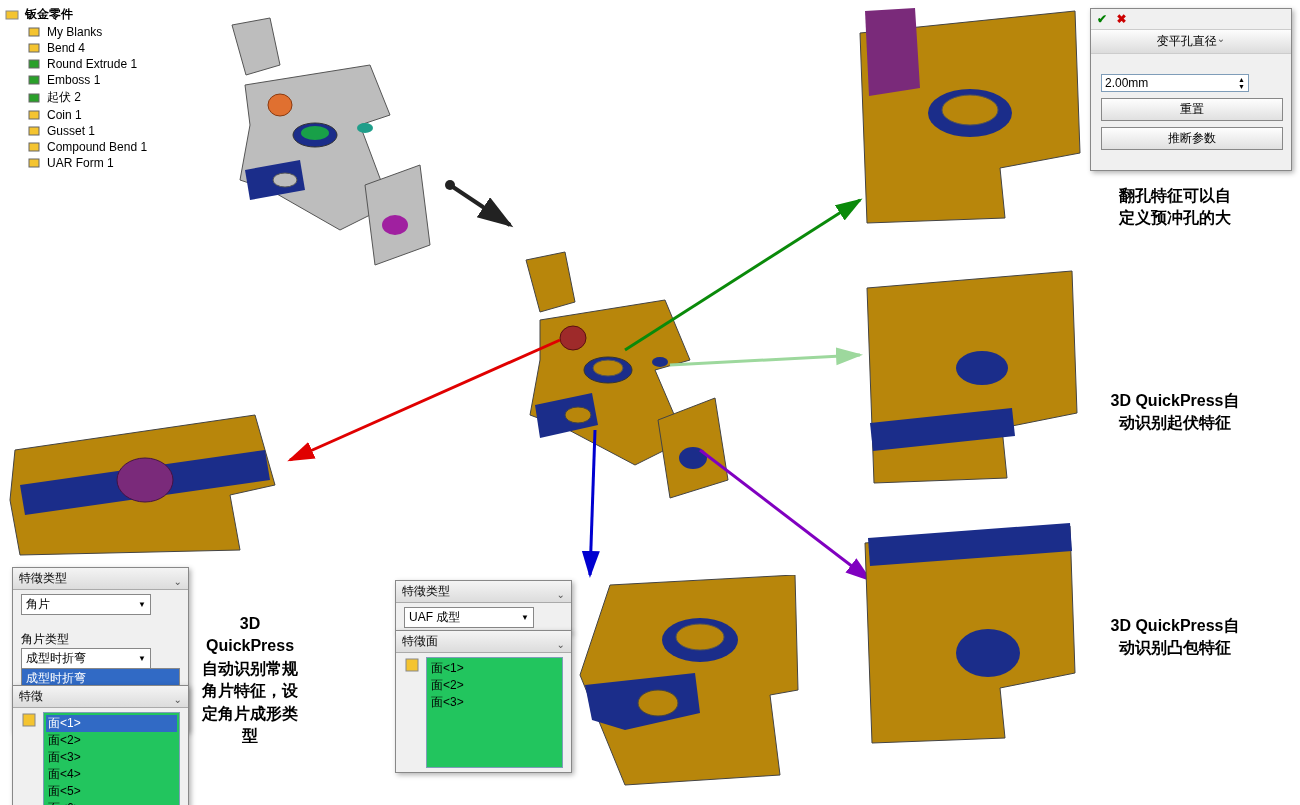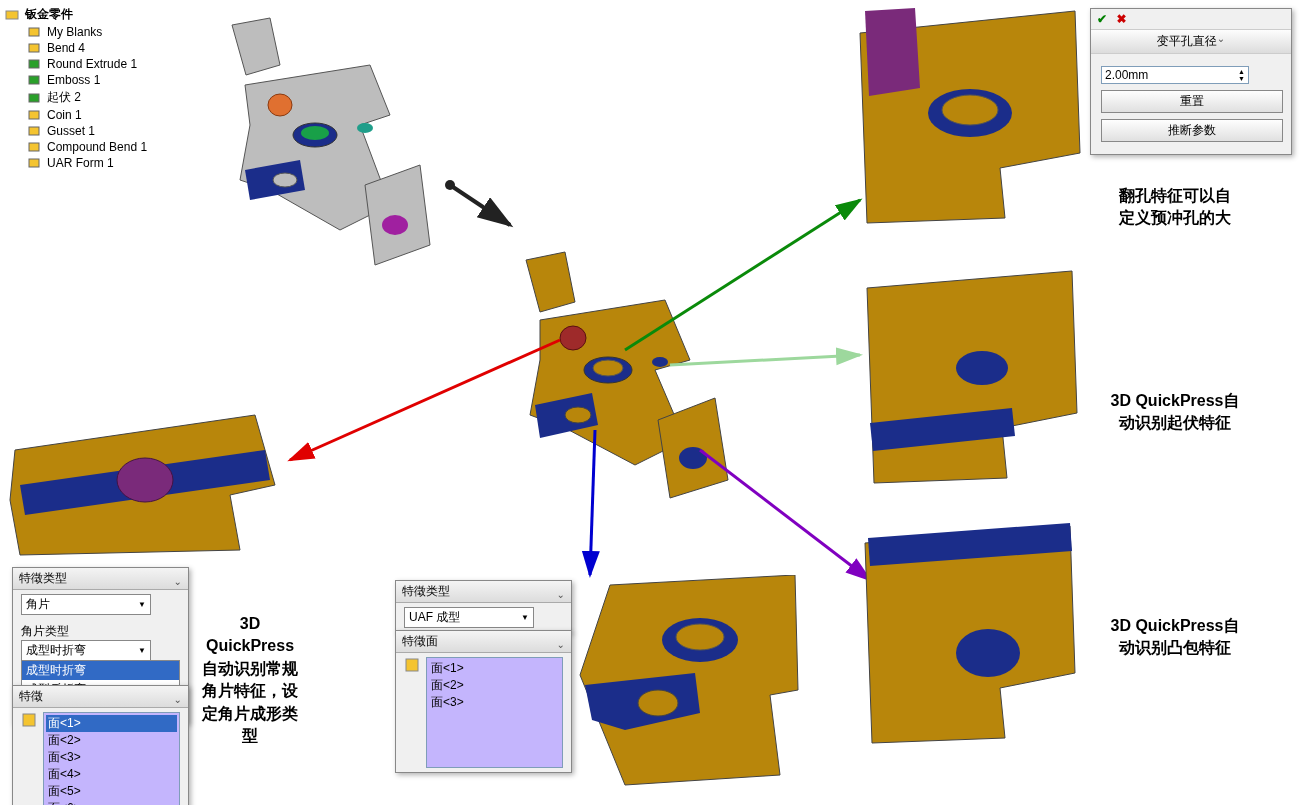--- a/index.html
+++ b/index.html
@@ -9,29 +9,29 @@
 .tree-item.child{margin-left:22px}
 .ti-icon{width:16px;height:14px;margin-right:4px;display:inline-block}
 .feat-panel{position:absolute;background:#f0f0f0;border:1px solid #888;box-shadow:2px 2px 5px rgba(0,0,0,.3)}
 .fp-head{background:linear-gradient(#f4f4f4,#dcdcdc);border-bottom:1px solid #aaa;padding:2px 6px;display:flex;justify-content:space-between;align-items:flex-end}
 .fp-body{padding:4px 8px}
 .combo{border:1px solid #888;background:#fff;padding:1px 4px;width:120px;display:flex;justify-content:space-between;align-items:center}
 .combo .arrow{font-size:8px}
 .dropdown-list{border:1px solid #888;background:#fff;margin-top:-1px}
 .dropdown-list div{padding:1px 4px}
 .dropdown-list .sel{background:#316ac5;color:#fff}
-.listbox{border:1px solid #7f9db9;background:#c4b5fd;padding:2px;width:140px}
+.listbox{border:1px solid #7f9db9;background:#22c55e;padding:2px;width:140px}
 .listbox div{padding:0 2px}
 .listbox .hl{background:#316ac5;color:#fff}
 .panel-right{position:absolute;right:8px;top:8px;width:200px;border:1px solid #888;background:#f0f0f0;box-shadow:2px 2px 5px rgba(0,0,0,.3)}
 .pr-top{padding:3px 6px;border-bottom:1px solid #ccc}
 .pr-check{color:green;font-weight:bold;margin-right:6px}
 .pr-x{color:#c00;font-weight:bold}
 .pr-title{background:linear-gradient(#fdfdfd,#dcdcdc);padding:3px 6px;border-bottom:1px solid #ccc;display:flex;justify-content:center}
-.pr-body{padding:12px 10px}
+.pr-body{padding:20px 10px}
 .input-num{border:1px solid #7f9db9;background:#fff;padding:1px 3px;width:140px;display:flex;justify-content:space-between;align-items:center}
 .spin{display:flex;flex-direction:column;font-size:7px;line-height:7px}
 .btn{border:1px solid #888;background:linear-gradient(#fefefe,#e0e0e0);padding:2px 0;margin-top:6px;text-align:center;width:100%}
 .caption{position:absolute;font-size:16px;font-weight:bold;text-align:center;line-height:1.4}
 svg.part{position:absolute}
 .chev{font-size:10px;color:#555}
 </style>
 </head>
 <body>
 
@@ -197,21 +197,21 @@
 <div class="feat-panel" style="left:12px;top:567px;width:175px">
   <div class="fp-head">
       <span>特徵类型</span>
       <span class="chev">⌄</span>
     </div>
   <div class="fp-body">
     <div class="combo">
         <span>角片</span>
         <span class="arrow">▼</span>
       </div>
-    <div style="margin-top:8px">角片类型</div>
+    <div style="margin-top:16px">角片类型</div>
     <div class="combo">
         <span>成型时折弯</span>
         <span class="arrow">▼</span>
       </div>
     <div class="dropdown-list" id="dropA">
         <div class="sel">成型时折弯</div>
         <div>成型后折弯</div>
         <div>成型前折弯</div>
       </div>
   </div>

